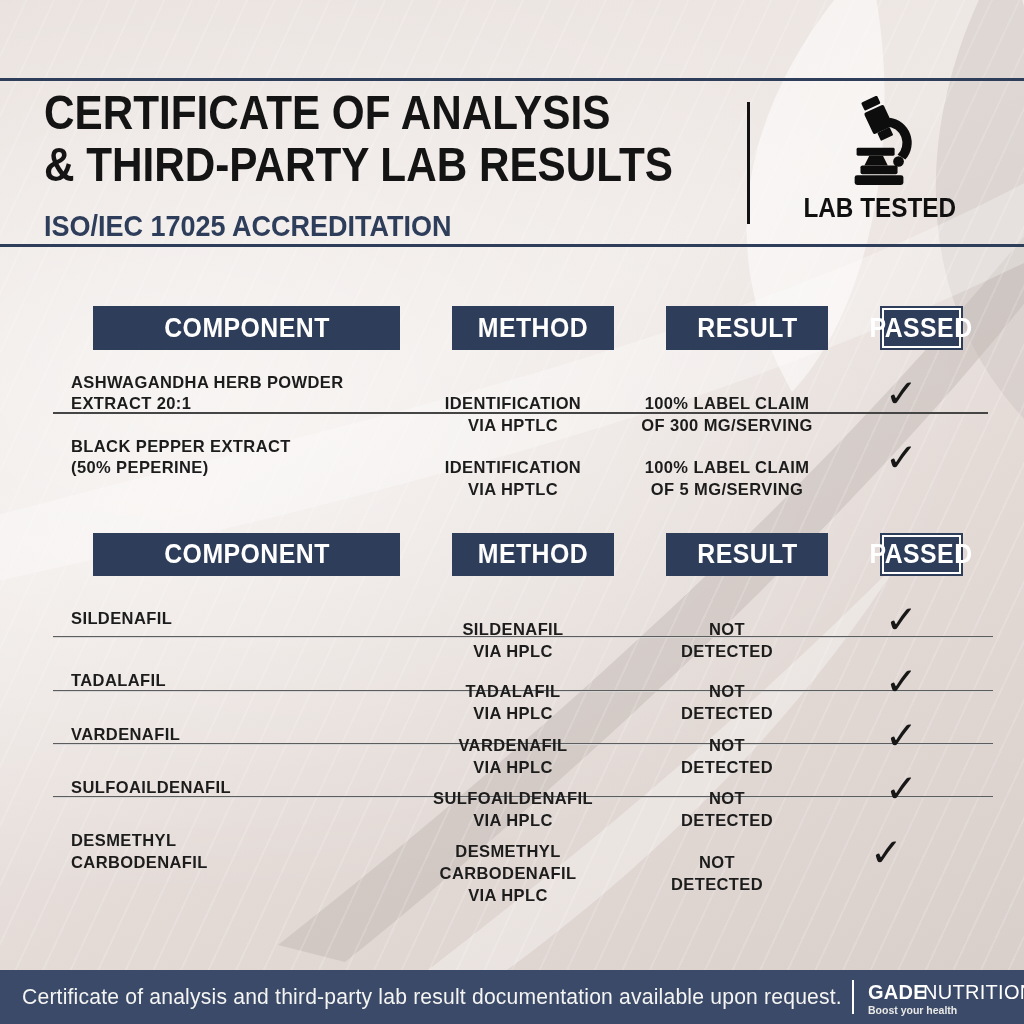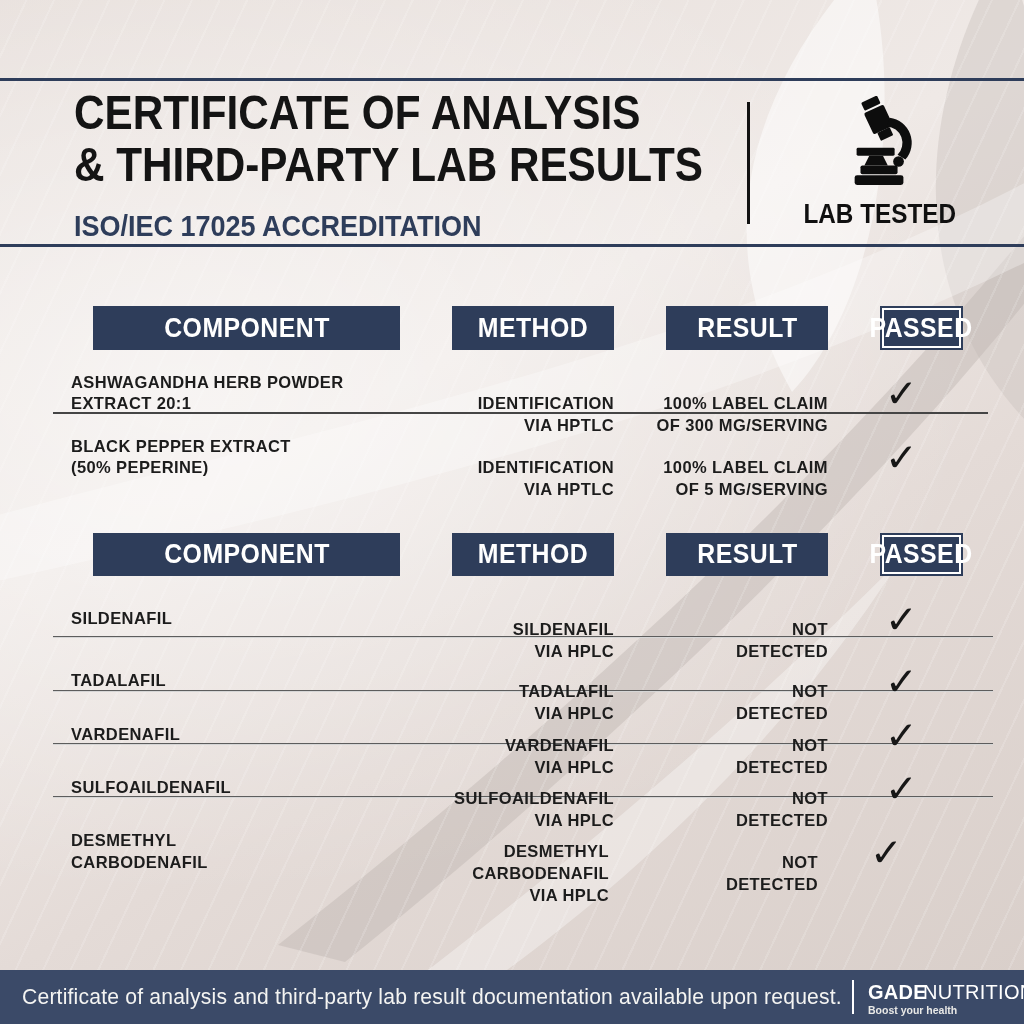--- a/index.html
+++ b/index.html
@@ -18,50 +18,50 @@
     opacity:.5;
   }
   .watermark { position:absolute; inset:0; z-index:0; }
   .content { position:absolute; inset:0; z-index:2; }
 
   .rule { position:absolute; left:0; right:0; height:3px; background:var(--navy,#2e3d5a); }
   .rule.top { top:78px; }
   .rule.mid { top:244px; }
 
   
-  .titles { position:absolute; left:74px; top:87px; color:var(--title-black,#141414); }
+  .titles { position:absolute; left:44px; top:87px; color:var(--title-black,#141414); }
   .title-line { display:block; font-size:48px; line-height:52px; font-weight:700; letter-spacing:0; white-space:nowrap; }
   .title-line > span { display:inline-block; transform:scaleX(.88); transform-origin:left center; }
   .subtitle { display:block; margin-top:18px; font-size:30px; line-height:34px; font-weight:700; color:var(--navy,#2e3d5a); white-space:nowrap; }
   .subtitle > span { display:inline-block; transform:scaleX(.9); transform-origin:left center; }
 
   .header-divider { position:absolute; left:747px; top:102px; width:3px; height:122px; background:#121212; }
 
   .lab-badge { position:absolute; left:792px; top:96px; width:176px; text-align:center; }
   .lab-badge svg { display:block; margin:0 auto; }
-  .lab-badge-label { display:block; margin-top:11px; font-size:27px; font-weight:700; color:#101010; white-space:nowrap; }
+  .lab-badge-label { display:block; margin-top:5px; font-size:27px; font-weight:700; color:#101010; white-space:nowrap; }
   .lab-badge-label > span { display:inline-block; transform:scaleX(.9); transform-origin:center; }
 
   
   .lab-table { position:absolute; left:53px; width:910px; }
   .t1 { top:306px; }
   .t2 { top:533px; }
   .grid-row { display:grid; grid-template-columns:347px 202px 202px 123px; column-gap:12px; align-items:center; }
   .th {
     height:44px; background:var(--navy,#2e3d5a); color:#fff;
     display:flex; align-items:center; justify-content:center;
     font-size:27px; font-weight:700; letter-spacing:.5px;margin-left:40px;
   }
   .t2 .th { height:43px; }
   .th > span { display:inline-block; transform:scaleX(.92); transform-origin:center; white-space:nowrap; }
   .th.passed { box-shadow: inset 0 0 0 2px var(--navy,#2e3d5a), inset 0 0 0 4px #ffffff; }
 
   .td { color:#1c1c1c; font-weight:700; font-size:16.5px; line-height:1.32; letter-spacing:.4px; white-space:pre-line; }
   .td.component { text-align:left; padding-left:18px; }
-  .td.method, .td.result { text-align:right;margin-top:43px; }
+  .td.method, .td.result { text-align:center;margin-top:43px; }
   .td.check { text-align:center; font-family:"DejaVu Sans", sans-serif; font-weight:500; font-size:39px; color:var(--check,#171717); line-height:1; }
 
   .divider { height:2px; background:#454545; width:calc(100% + 25px); }
   .t2 .divider { height:2px; background:#5d5d5d; border-bottom:1px solid rgba(255,255,255,.75); width:calc(100% + 30px); }
 
   .t1 .row-0 { height:62px; } .t1 .row-1 { height:68px; }
   .t2 .row-0 { height:60px; } .t2 .row-1 { height:52px; }
   .t2 .row-2 { height:51px; } .t2 .row-3 { height:51px; }
   .t2 .row-4 { height:92px;gap:7px; }
 

